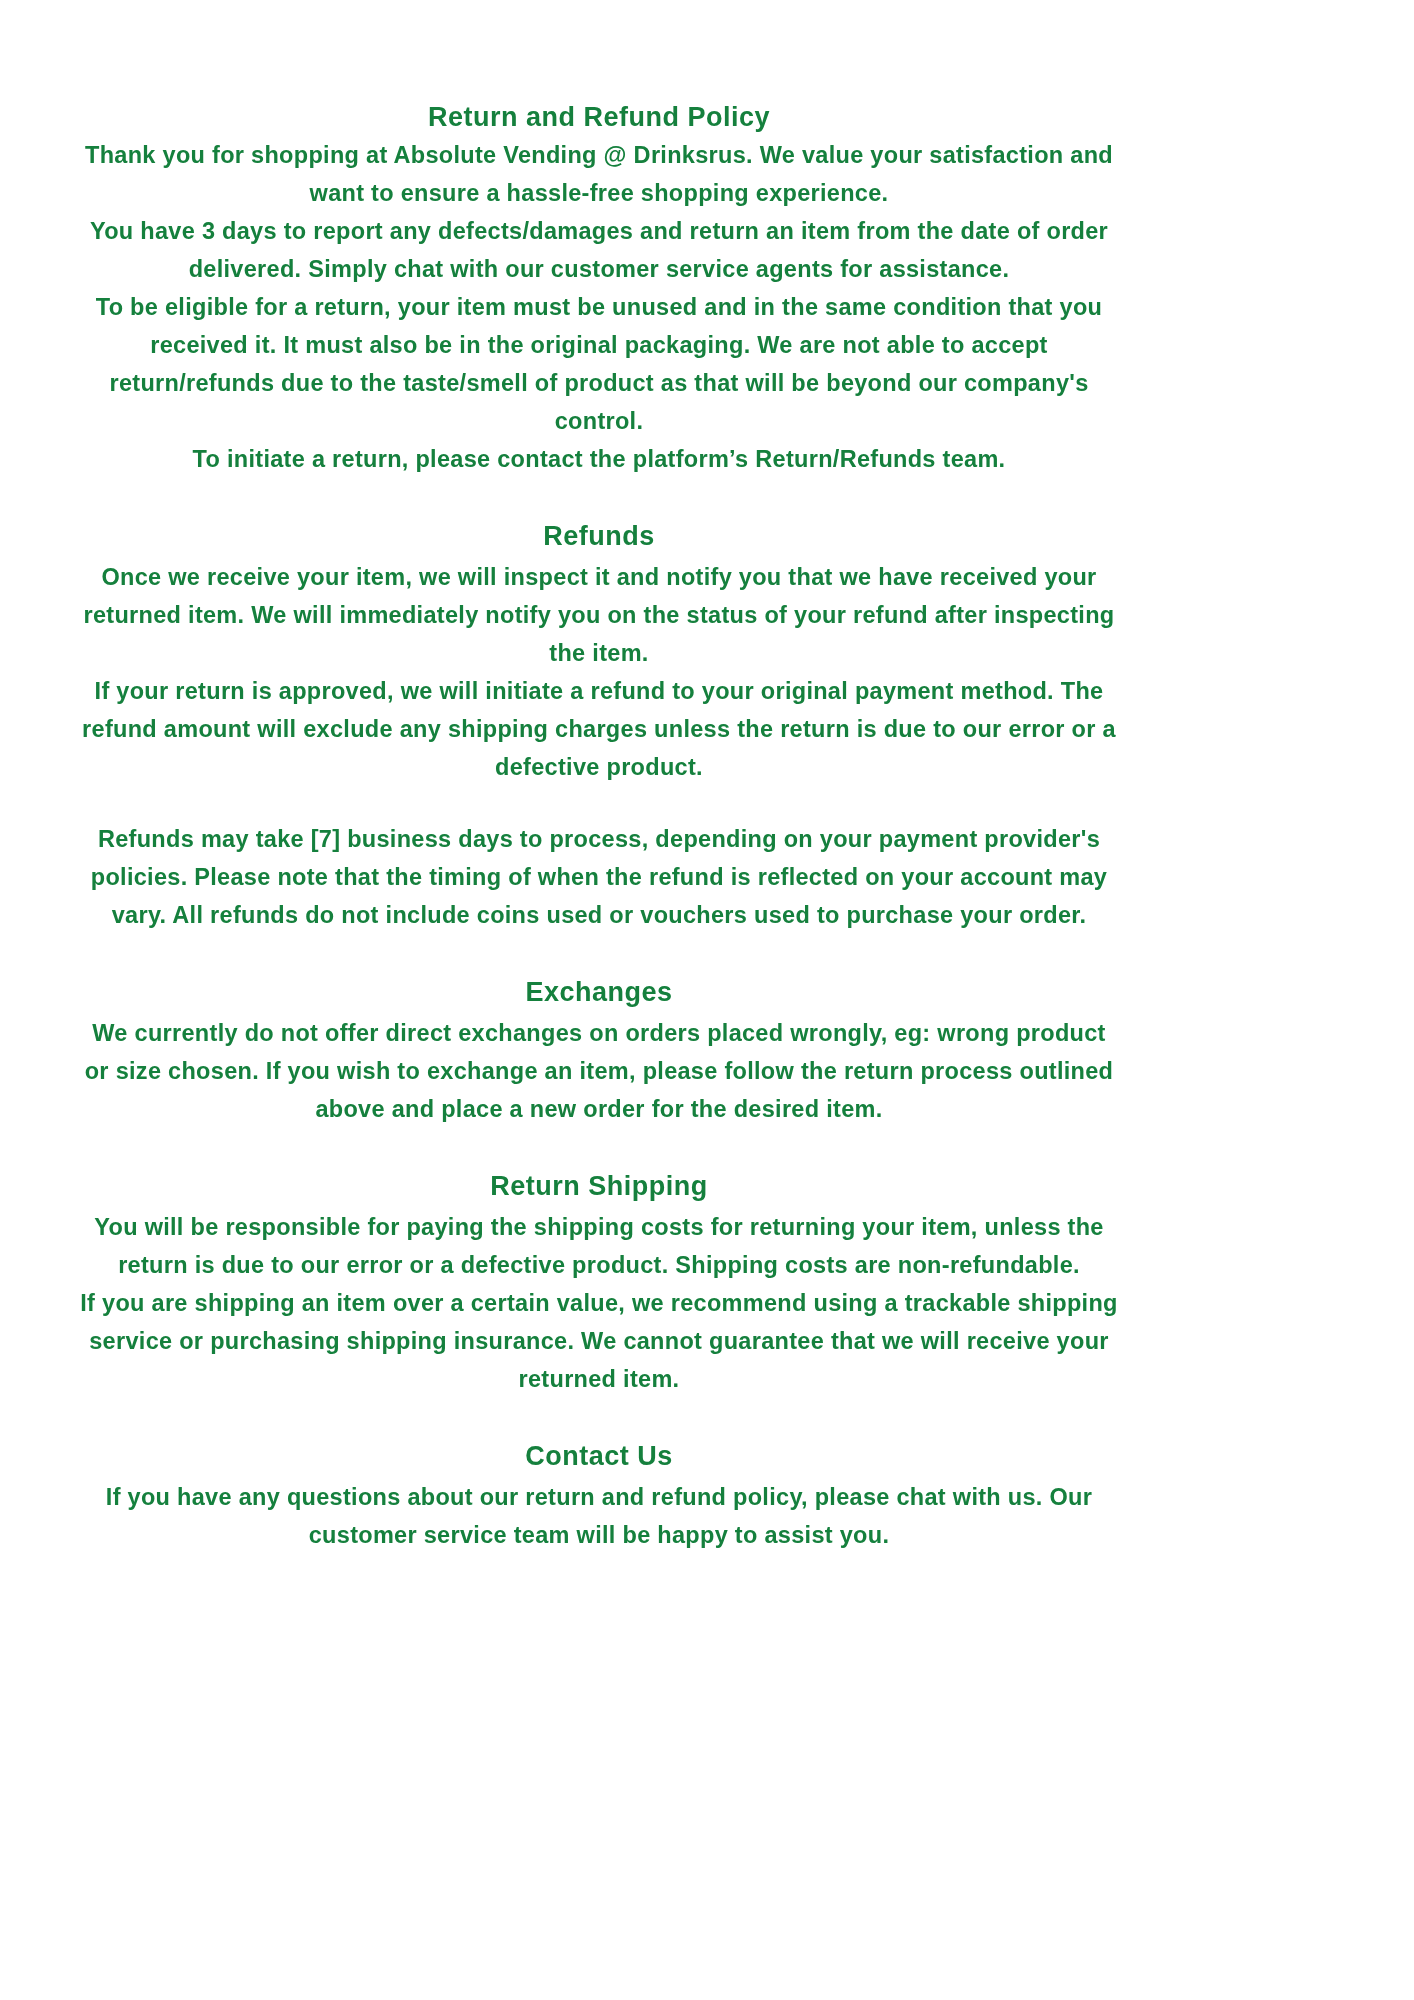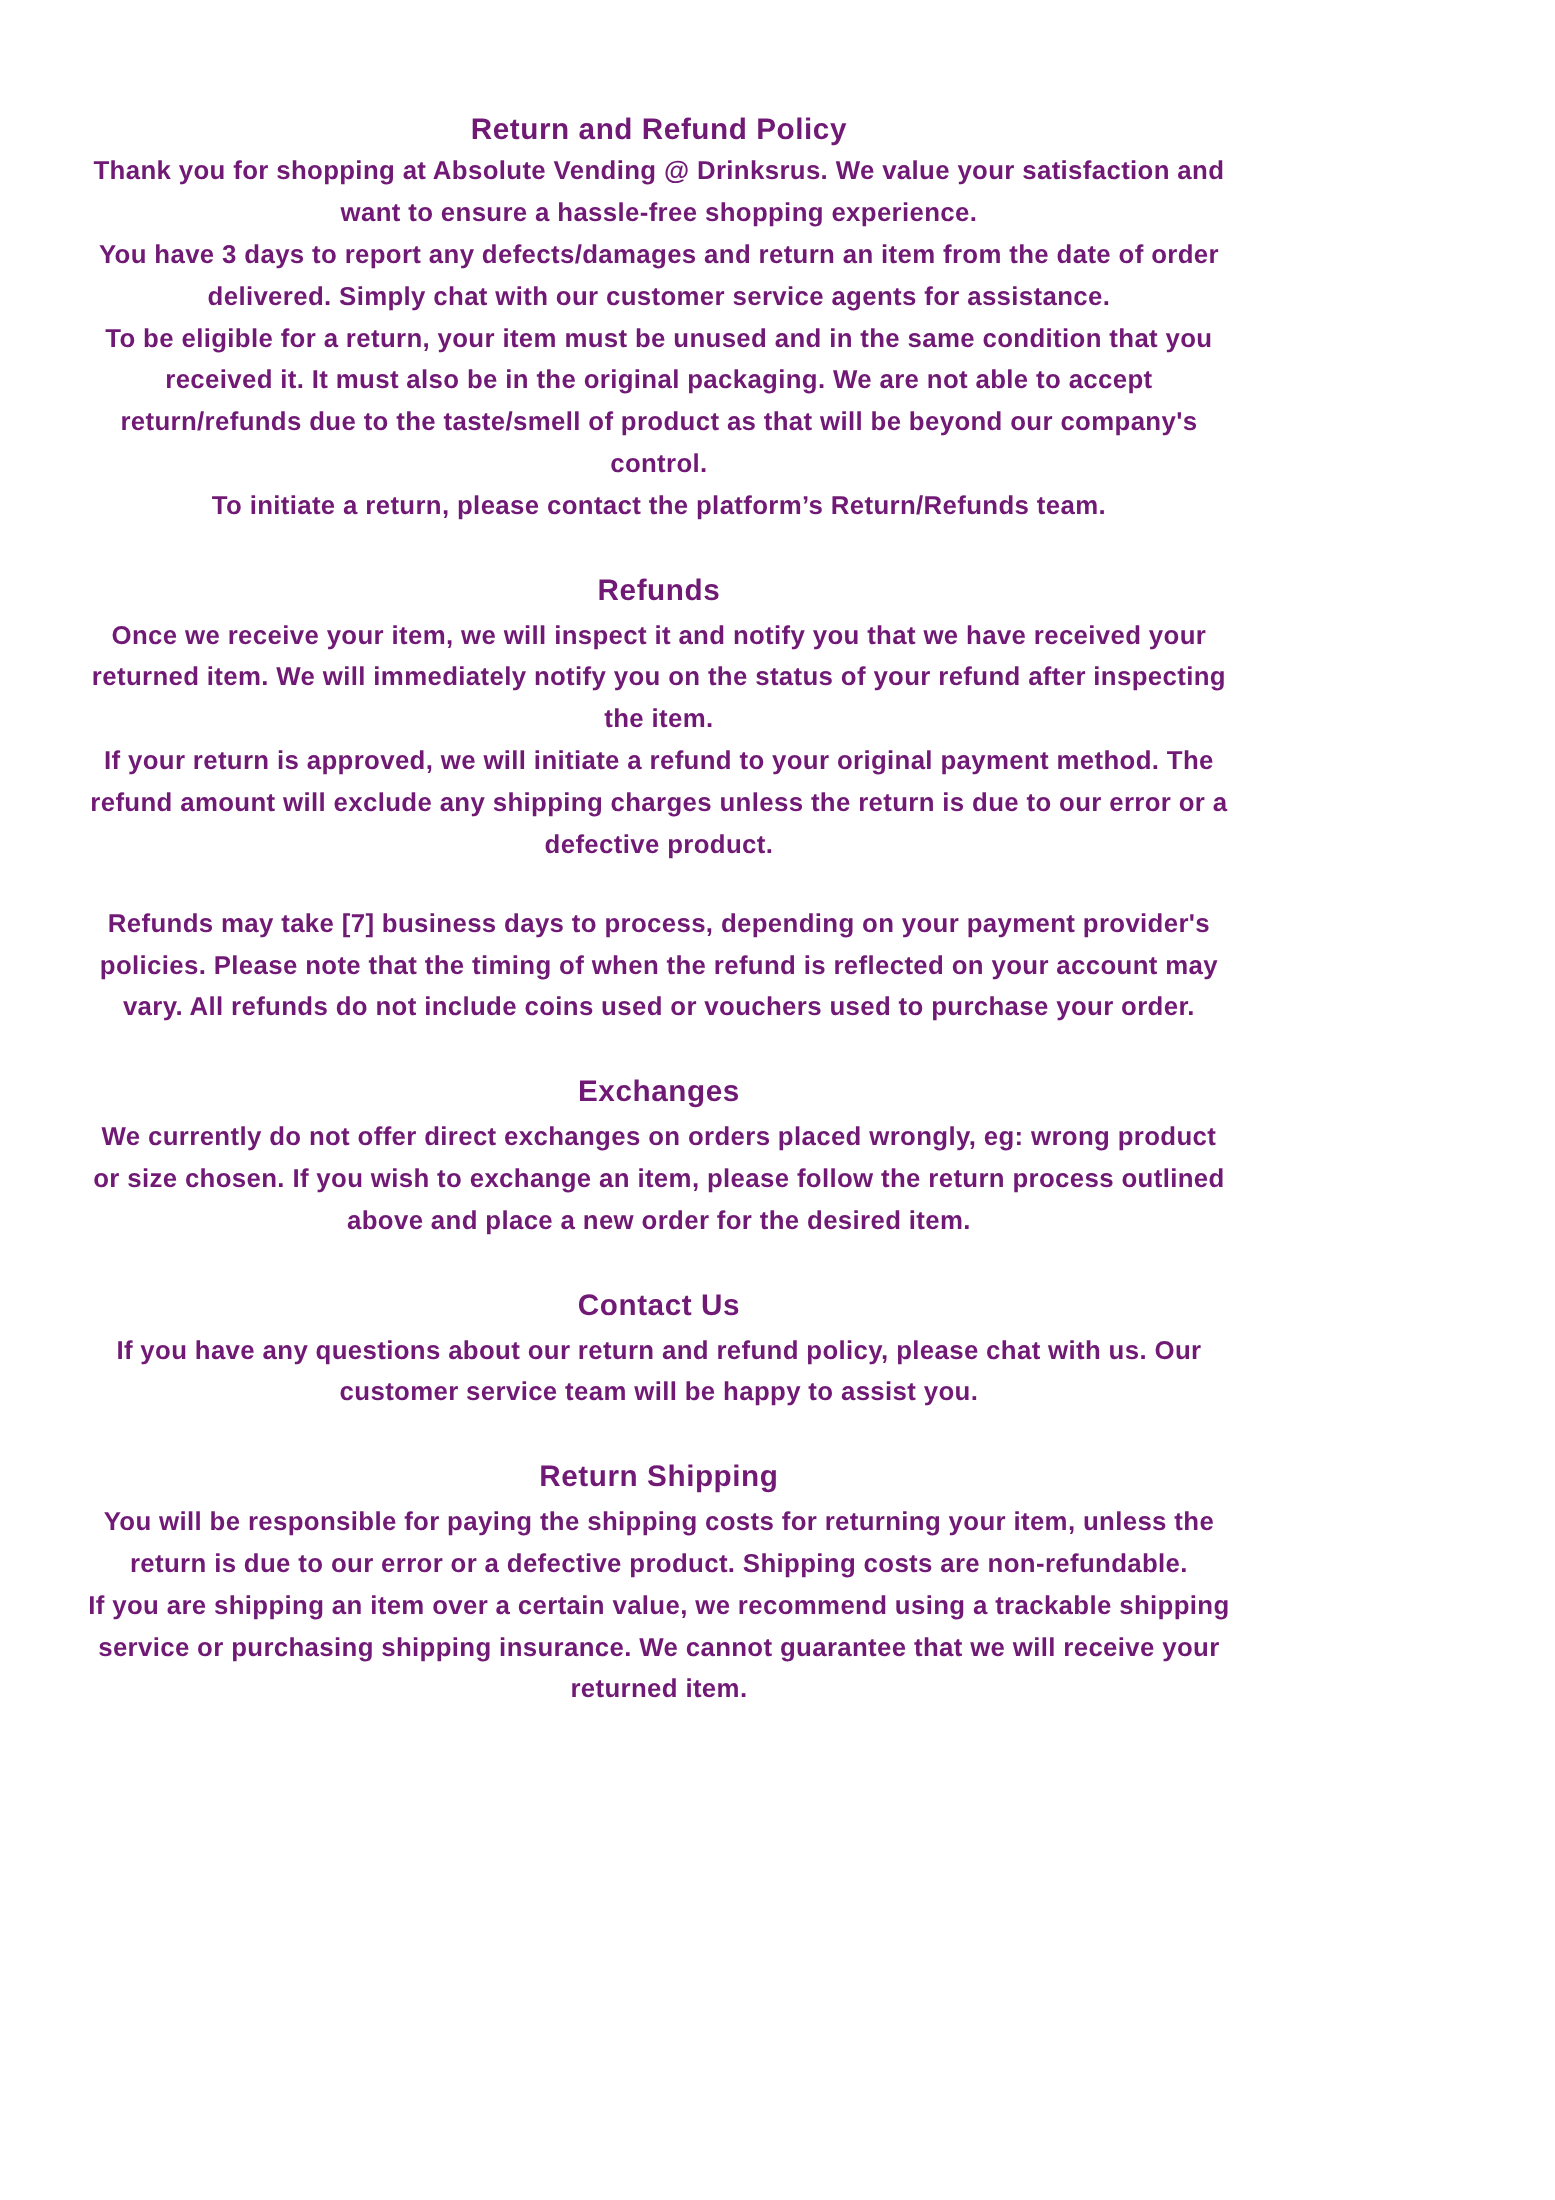--- a/index.html
+++ b/index.html
@@ -7,21 +7,21 @@
     padding: 0;
     background: #ffffff;
   }
   .page {
     width: 1198px;
     height: 2000px;
     box-sizing: border-box;
     background: #ffffff;
     padding: 98px 80px 0 80px;
     font-family: "Liberation Sans", sans-serif;
-    color: #701a75;
+    color: #15803d;
     overflow: hidden;
   }
   .content {
     max-width: 1252px;
     margin: 0 auto;
     text-align: center;
   }
   .doc-title {
     font-size: 27px;
     font-weight: 700;
@@ -72,24 +72,24 @@
       <p class="body-text spaced">Refunds may take [7] business days to process, depending on your payment provider's policies. Please note that the timing of when the refund is reflected on your account may vary. All refunds do not include coins used or vouchers used to purchase your order.</p>
     </section>
 
 
     <section>
       <h2 class="section-heading">Exchanges</h2>
       <p class="body-text">We currently do not offer direct exchanges on orders placed wrongly, eg: wrong product or size chosen. If you wish to exchange an item, please follow the return process outlined above and place a new order for the desired item.</p>
     </section>
 
     <section>
-      <h2 class="section-heading">Contact Us</h2>
-      <p class="body-text">If you have any questions about our return and refund policy, please chat with us. Our customer service team will be happy to assist you.</p>
+      <h2 class="section-heading">Return Shipping</h2>
+      <p class="body-text">You will be responsible for paying the shipping costs for returning your item, unless the return is due to our error or a defective product. Shipping costs are non-refundable.</p>
+      <p class="body-text">If you are shipping an item over a certain value, we recommend using a trackable shipping service or purchasing shipping insurance. We cannot guarantee that we will receive your returned item.</p>
     </section>
 
     <section>
-      <h2 class="section-heading">Return Shipping</h2>
-      <p class="body-text">You will be responsible for paying the shipping costs for returning your item, unless the return is due to our error or a defective product. Shipping costs are non-refundable.</p>
-      <p class="body-text">If you are shipping an item over a certain value, we recommend using a trackable shipping service or purchasing shipping insurance. We cannot guarantee that we will receive your returned item.</p>
+      <h2 class="section-heading">Contact Us</h2>
+      <p class="body-text">If you have any questions about our return and refund policy, please chat with us. Our customer service team will be happy to assist you.</p>
     </section>
 
   </div>
 </div>
 
 </body></html>

